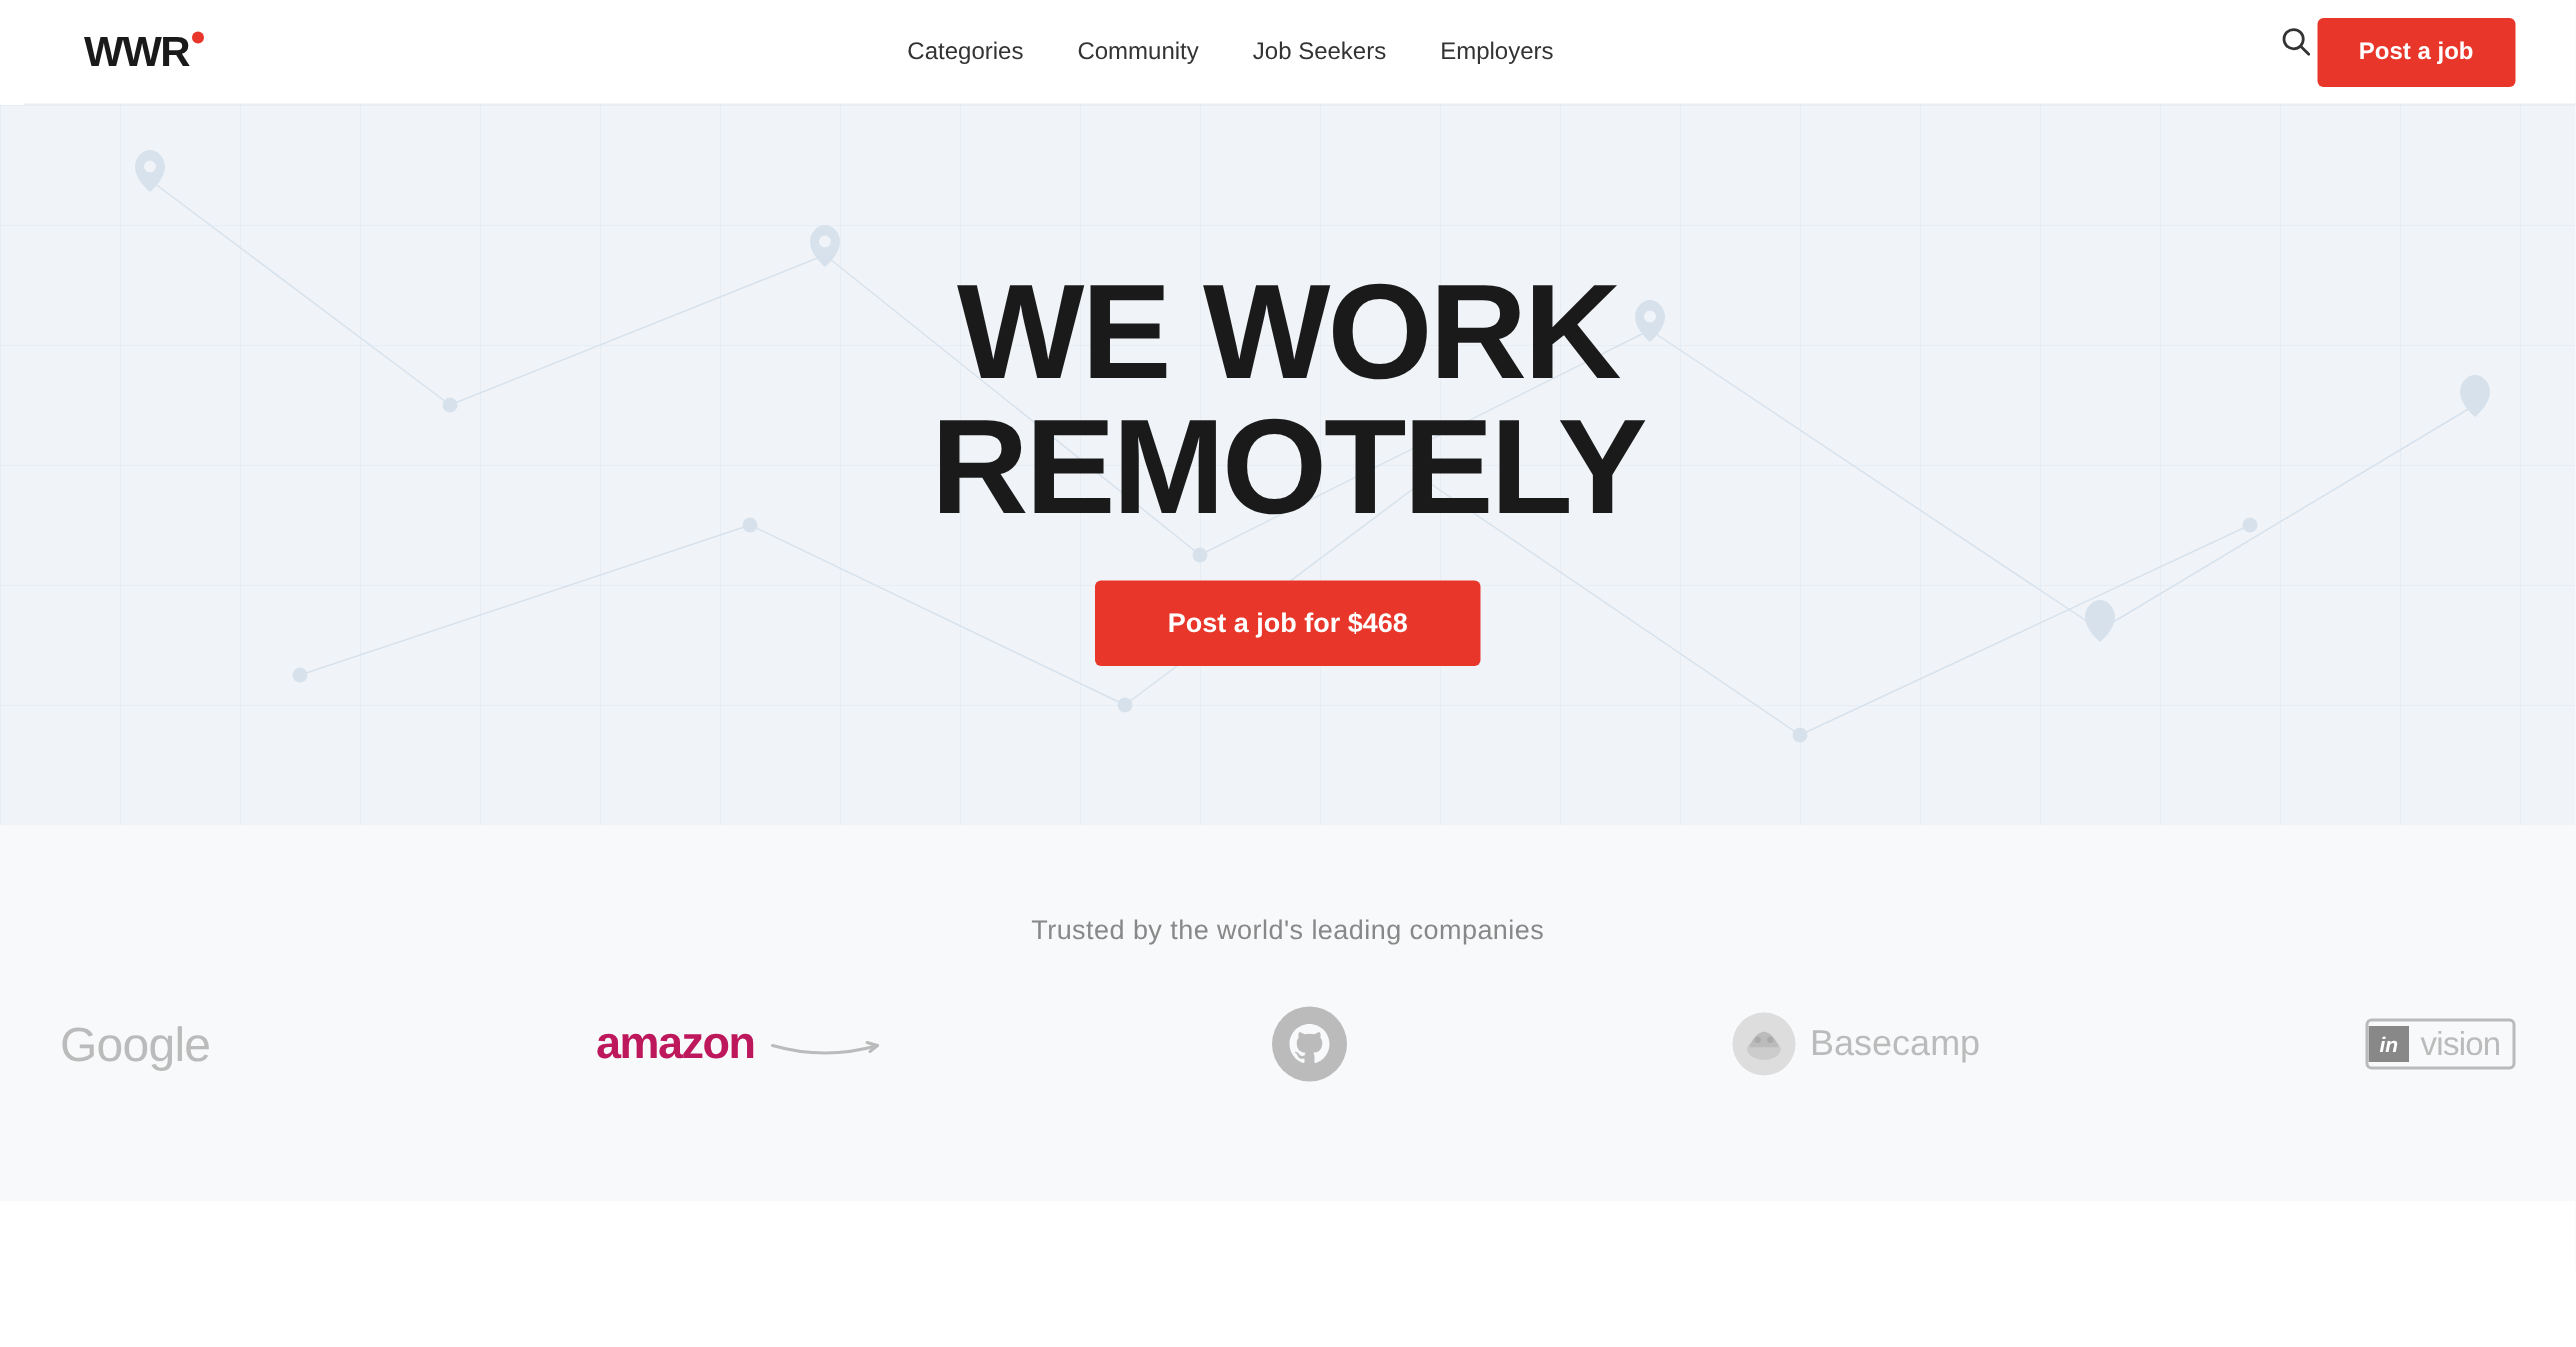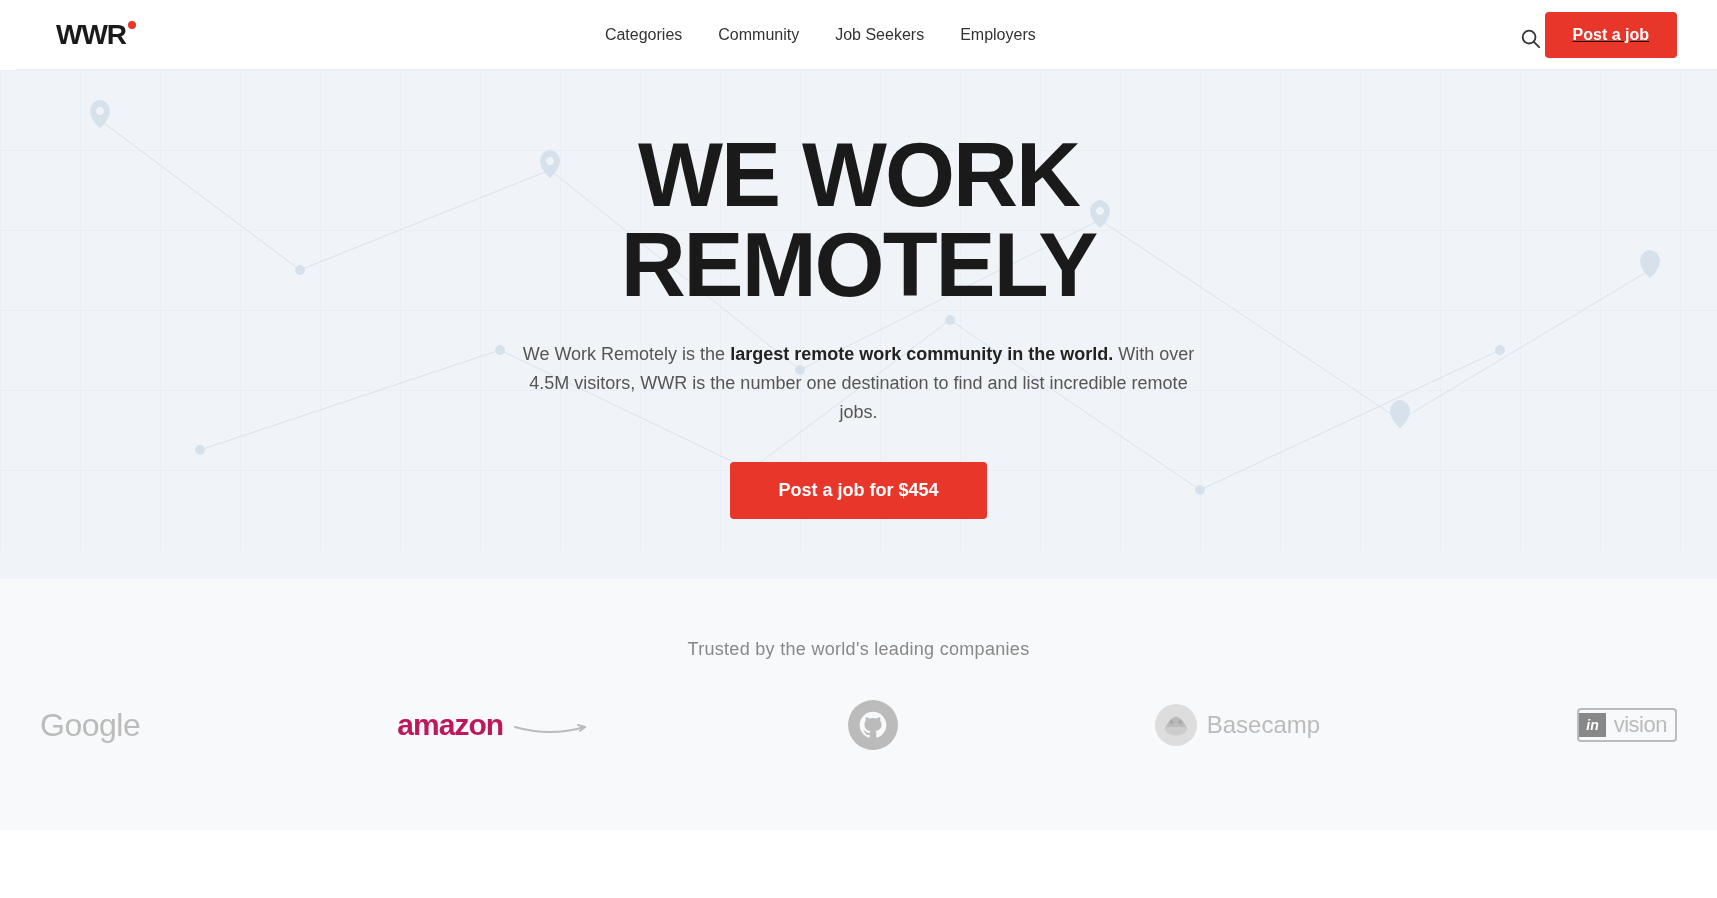--- a/index.html
+++ b/index.html
@@ -42,22 +42,21 @@
       list-style: none;
     }
     .nav-links li a {
       text-decoration: none;
       color: #333;
       font-size: 16px;
       font-weight: 400;
     }
     .nav-right {
       display: flex;
-      align-items: flex-end;
-      text-decoration: underline;
+      align-items: flex-start;
     }
     .search-icon-btn {
       background: none;
       border: none;
       cursor: pointer;
       padding: 4px;
       color: #333;
       font-size: 20px;
     }
     .post-job-btn {
@@ -291,24 +290,21 @@
 
     <path d="M100,30 C95,30 90,35 90,41 C90,50 100,58 100,58 C100,58 110,50 110,41 C110,35 105,30 100,30 Z M100,45 C98,45 96,43 96,41 C96,39 98,37 100,37 C102,37 104,39 104,41 C104,43 102,45 100,45 Z" fill="#aac0d8"></path>
     <path d="M550,80 C545,80 540,85 540,91 C540,100 550,108 550,108 C550,108 560,100 560,91 C560,85 555,80 550,80 Z M550,95 C548,95 546,93 546,91 C546,89 548,87 550,87 C552,87 554,89 554,91 C554,93 552,95 550,95 Z" fill="#aac0d8"></path>
     <path d="M1100,130 C1095,130 1090,135 1090,141 C1090,150 1100,158 1100,158 C1100,158 1110,150 1110,141 C1110,135 1105,130 1100,130 Z M1100,145 C1098,145 1096,143 1096,141 C1096,139 1098,137 1100,137 C1102,137 1104,139 1104,141 C1104,143 1102,145 1100,145 Z" fill="#aac0d8"></path>
     <path d="M1650,180 C1645,180 1640,185 1640,191 C1640,200 1650,208 1650,208 C1650,208 1660,200 1660,191 C1660,185 1655,180 1650,180 Z" fill="#aac0d8"></path>
     <path d="M1400,330 C1395,330 1390,335 1390,341 C1390,350 1400,358 1400,358 C1400,358 1410,350 1410,341 C1410,335 1405,330 1400,330 Z" fill="#aac0d8"></path>
   </svg>
 
   <div class="hero-content">
     <h1 class="hero-title">WE WORK REMOTELY</h1>
-    <p class="hero-subtitle">
-      <span>We Work Remotely is the </span><strong>largest remote work community in the world.</strong><span> With over 4.5M visitors, WWR is the number one destination to find and list incredible remote jobs.</span>
-    </p>
-    <button class="hero-cta">Post a job for $454</button>
+    <button class="hero-cta">Post a job for $468</button>
   </div>
 </section>
 
 <section class="trusted-section">
   <p class="trusted-label">Trusted by the world's leading companies</p>
   <div class="logos-row">
 
     <div>
       <span class="logo-google">Google</span>
     </div>

